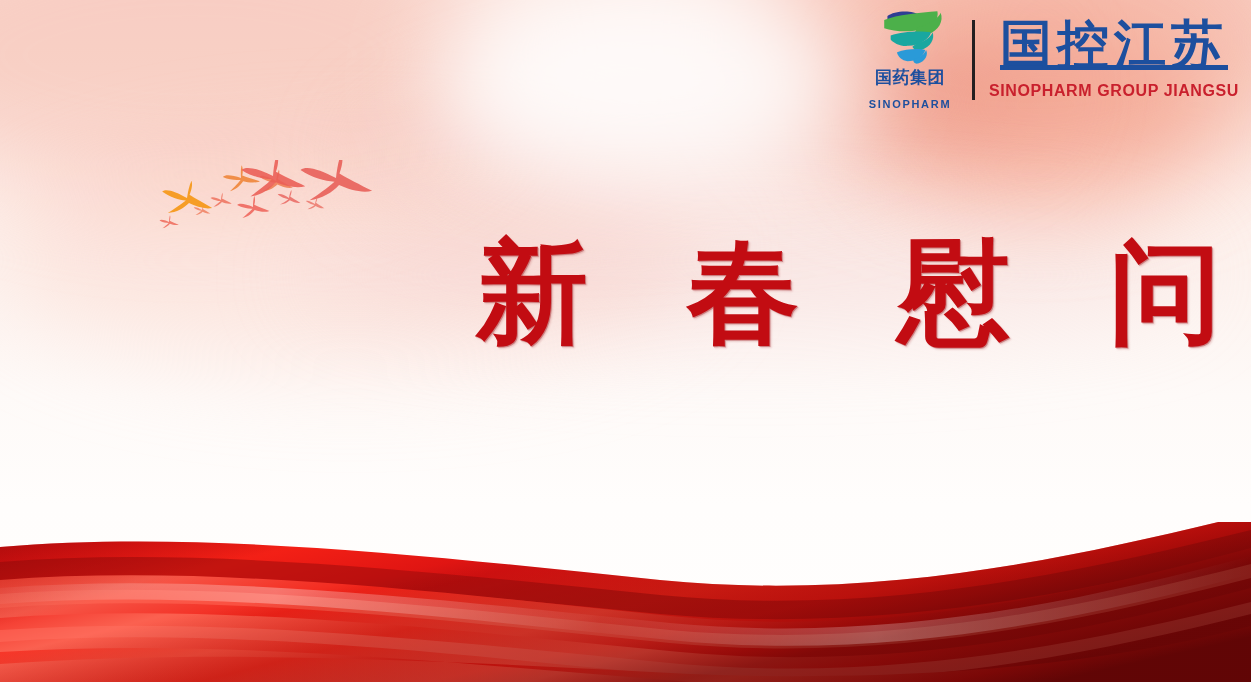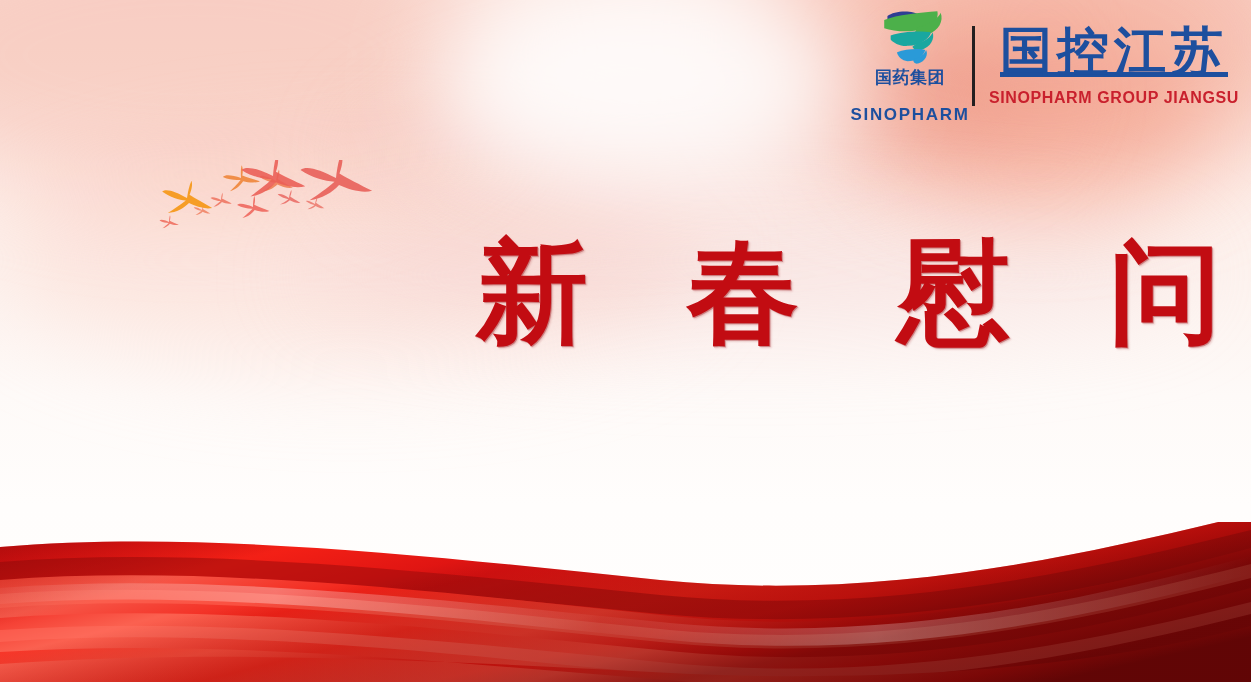--- a/index.html
+++ b/index.html
@@ -100,26 +100,26 @@
   .sinopharm-cn {
     font-size: 17px;
     font-weight: bold;
     color: #1d4f9e;
     letter-spacing: .5px;
     line-height: 1.08;
     margin-top: 2px;
     font-family: "DejaVu Sans", "Liberation Sans", sans-serif;
   }
   .sinopharm-en {
-    font-size: 17px;
+    font-size: 11px;
     font-weight: bold;
     color: #1d4f9e;
     letter-spacing: 1.7px;
     line-height: 1.15;
-    margin-top: 19px;
+    margin-top: 12px;
   }
   .logo-divider {
     width: 3px;
     height: 80px;
     background: #231f20;
     flex: 0 0 auto;
   }
   .jiangsu-block {
     display: flex;
     flex-direction: column;

